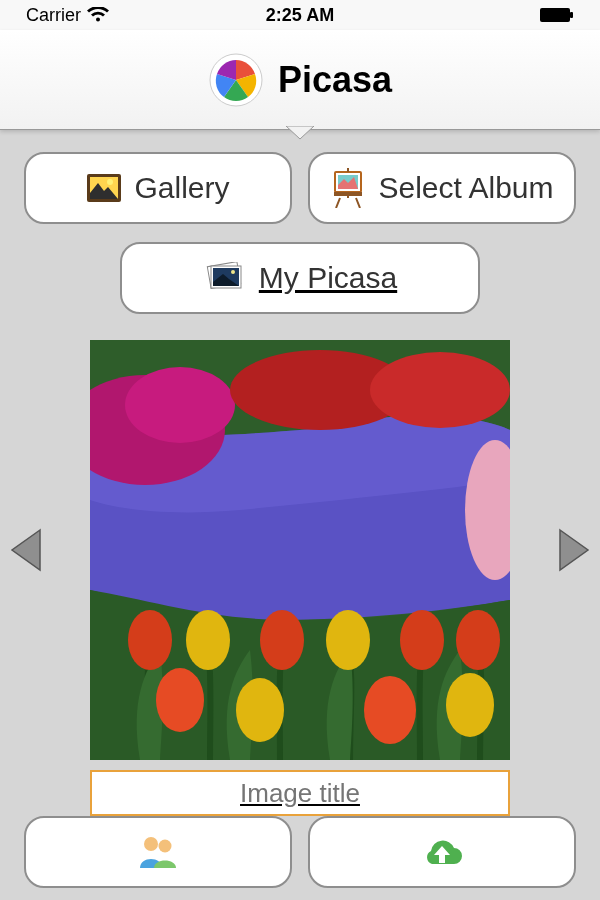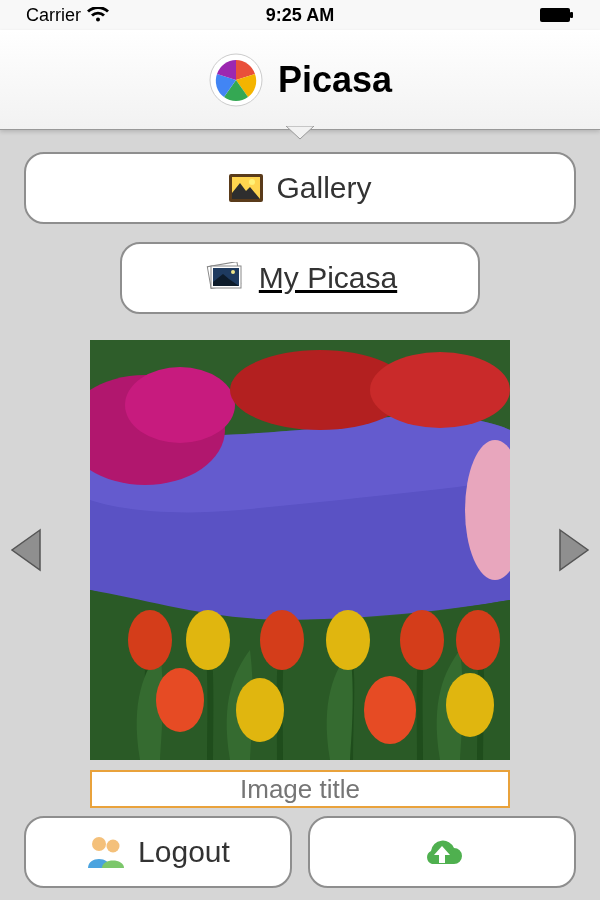--- a/index.html
+++ b/index.html
@@ -19,40 +19,40 @@
     .btn{background:#fff;border:2px solid #8e8e8e;border-radius:20px;height:72px;display:flex;align-items:center;justify-content:center;gap:12px;font-size:30px;color:#333;cursor:pointer;}
     .row{display:flex;gap:16px;padding:0 24px;}
     .row .btn{flex:1;}
     .top-row{margin-top:22px;}
     .mid-row{margin-top:18px;justify-content:center;text-decoration:underline;}
     .mid-row .btn{width:360px;flex:none;}
     
     .viewer{margin-top:26px;display:flex;align-items:center;justify-content:space-between;padding:0 4px;}
     .arrow{width:42px;height:48px;cursor:pointer;}
     .photo{width:420px;height:420px;background:#6a6;position:relative;overflow:hidden;}
-    .title-box{margin:10px auto 0;width:420px;height:38px;border:2px solid #e9a23b;background:#fff;display:flex;align-items:center;justify-content:center;}
+    .title-box{margin:10px auto 0;width:420px;height:46px;border:2px solid #e9a23b;background:#fff;display:flex;align-items:center;justify-content:center;text-decoration:underline;}
     .title-box input{border:none;outline:none;width:100%;text-align:center;font-size:26px;color:#bbb;background:transparent;}
     
     .bottom-row{position:absolute;bottom:12px;left:0;right:0;}
     
     .ico{display:inline-flex;align-items:center;justify-content:center;}
   </style>
 </head>
 <body>
 
 <div class="status-bar">
   <div class="sb-left">
     <span>Carrier</span>
     <span class="ico">
       <svg width="22" height="16" viewBox="0 0 22 16">
           <path d="M11 14.5a2 2 0 100-4 2 2 0 000 4zM4 7.5a10 10 0 0114 0l-2 2a7 7 0 00-10 0zM0 3.5a16 16 0 0122 0l-2 2a13 13 0 00-18 0z" fill="#000"></path>
         </svg>
     </span>
   </div>
-  <div class="sb-center">9:25 AM</div>
+  <div class="sb-center">2:25 AM</div>
   <div class="sb-right">
     <span class="ico">
       <svg width="34" height="14" viewBox="0 0 34 14">
           <rect x="0" y="0" width="30" height="14" rx="2" fill="#000"></rect>
           <rect x="30" y="4" width="3" height="6" rx="1" fill="#000"></rect>
         </svg>
     </span>
   </div>
 </div>
 
@@ -81,20 +81,32 @@
     <span class="ico">
       <svg width="36" height="30" viewBox="0 0 36 30">
           <rect x="1" y="1" width="34" height="28" rx="2" fill="#5a3b1a"></rect>
           <rect x="4" y="4" width="28" height="22" fill="#ffd54f"></rect>
           <path d="M4 20 L12 10 L18 18 L22 14 L32 26 L4 26 Z" fill="#2e2e2e"></path>
           <circle cx="24" cy="9" r="3" fill="#fff176"></circle>
         </svg>
     </span>
     <span>Gallery</span>
   </div>
+  <div class="btn">
+    <span class="ico">
+      <svg width="36" height="40" viewBox="0 0 36 40">
+          <rect x="5" y="4" width="26" height="20" rx="1" fill="#fff" stroke="#b5651d" stroke-width="2"></rect>
+          <rect x="8" y="7" width="20" height="14" fill="#7cc"></rect>
+          <path d="M8 17 L14 11 L18 15 L24 9 L28 21 L8 21Z" fill="#e57373"></path>
+          <path d="M18 0 L18 4 M18 24 L18 30 M10 30 L6 40 M26 30 L30 40" stroke="#8d5524" stroke-width="2"></path>
+          <rect x="4" y="24" width="28" height="4" fill="#8d5524"></rect>
+        </svg>
+    </span>
+    <span>Select Album</span>
+  </div>
 </div>
 
 <div class="row mid-row">
   <div class="btn">
     <span class="ico">
       <svg width="44" height="32" viewBox="0 0 44 32">
           <rect x="6" y="2" width="30" height="22" fill="#fff" stroke="#888" transform="rotate(-10 21 13)"></rect>
           <rect x="8" y="4" width="30" height="22" fill="#fff" stroke="#888"></rect>
           <rect x="10" y="6" width="26" height="18" fill="#1e3a5f"></rect>
           <path d="M10 20 L20 12 L26 17 L36 24 L10 24Z" fill="#0d1b2a"></path>
@@ -171,21 +183,20 @@
 <div class="row bottom-row">
   <div class="btn">
     <span class="ico">
       <svg width="40" height="36" viewBox="0 0 40 36">
         <circle cx="13" cy="10" r="7" fill="#f4c07a"></circle>
           <path d="M2 34 C2 22 24 22 24 34 Z" fill="#4aa3df"></path>
         <circle cx="27" cy="12" r="6.5" fill="#f4c07a"></circle>
           <path d="M16 34 C16 24 38 24 38 34 Z" fill="#7cc76b"></path>
       </svg>
     </span>
-    <span>Logout</span>
   </div>
   <div class="btn">
     <span class="ico">
       <svg width="44" height="32" viewBox="0 0 44 32">
         <path d="M34 28 a8 8 0 0 0 0-16 a12 12 0 0 0 -23 3 a7 7 0 0 0 1 13 Z" fill="#4fb04f"></path>
         <path d="M22 10 L14 19 L19 19 L19 27 L25 27 L25 19 L30 19 Z" fill="#fff"></path>
       </svg>
     </span>
   </div>
 </div>

